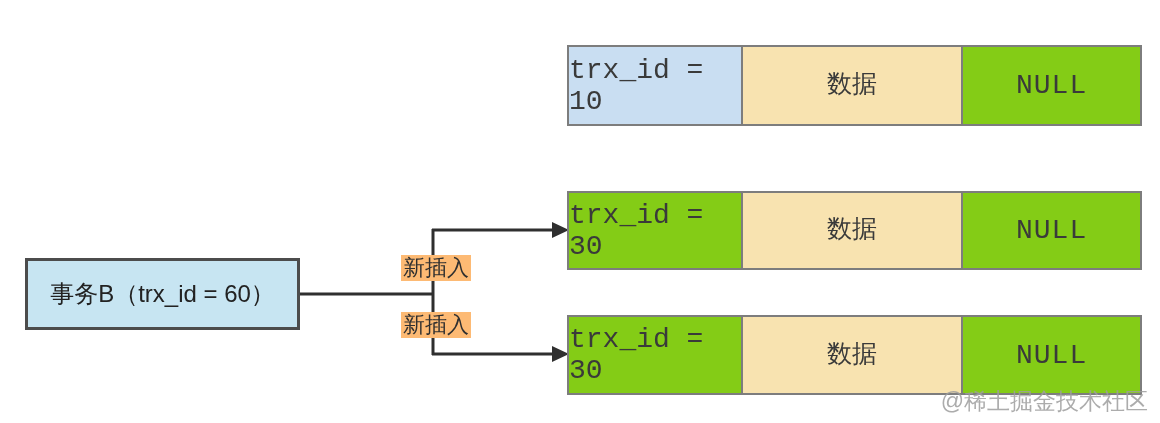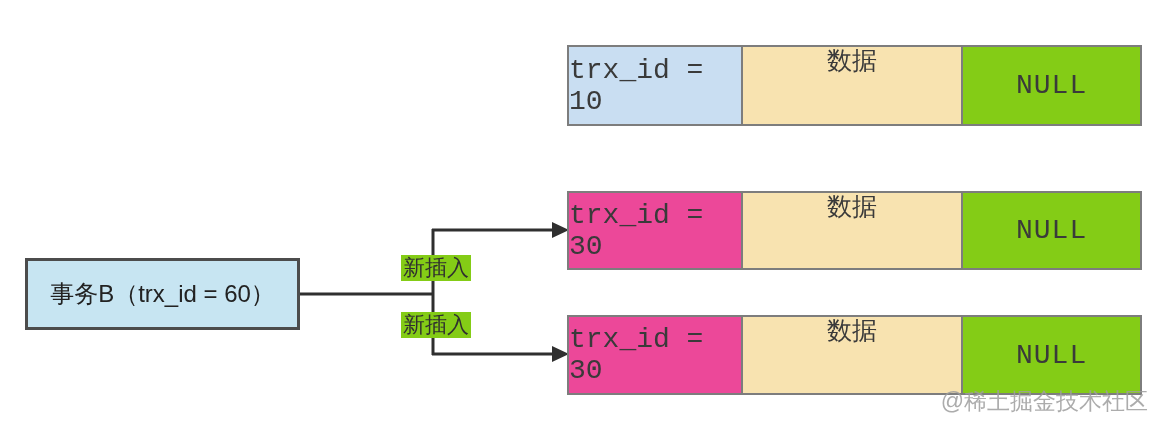--- a/index.html
+++ b/index.html
@@ -31,22 +31,22 @@
     justify-content: center;
     box-sizing: border-box;
     color: #3a3a3a;
     font-family: Liberation Mono, monospace;
   }
   .cell + .cell { border-left: 2px solid #7d7d7d; }
   .cell-trx  { width: 173px; font-size: 28px; }
   .cell-data { width: 222px; font-size: 25px; line-height: 31px; }
   .cell-null { width: 180px; font-size: 28px; letter-spacing: 1px; }
   .bg-blue   { background: #c9def2; }
-  .bg-pink   { background: #ec4899; }
-  .bg-yellow { background: #f8e3b0; justify-content: space-between; }
+  .bg-pink   { background: #84cc16; }
+  .bg-yellow { background: #f8e3b0; }
   .bg-green  { background: #84cc16; }
   .row-1 { top: 45px;  height: 81px; }
   .row-2 { top: 191px; height: 79px; }
   .row-3 { top: 315px; height: 80px; }
   
   .trx-box {
     position: absolute;
     left: 25px;
     top: 258px;
     width: 275px;
@@ -64,21 +64,21 @@
   
   .connector-svg {
     position: absolute;
     left: 0;
     top: 0;
     pointer-events: none;
   }
   
   .insert-label {
     position: absolute;
-    background: #84cc16;
+    background: #fdba74;
     color: #2f2f2f;
     font-size: 22px;
     line-height: 26px;
     padding: 0 2px;
     white-space: nowrap;
   }
   .insert-label-top    { left: 401px; top: 255px; }
   .insert-label-bottom { left: 401px; top: 312px; }
   
   .watermark {

